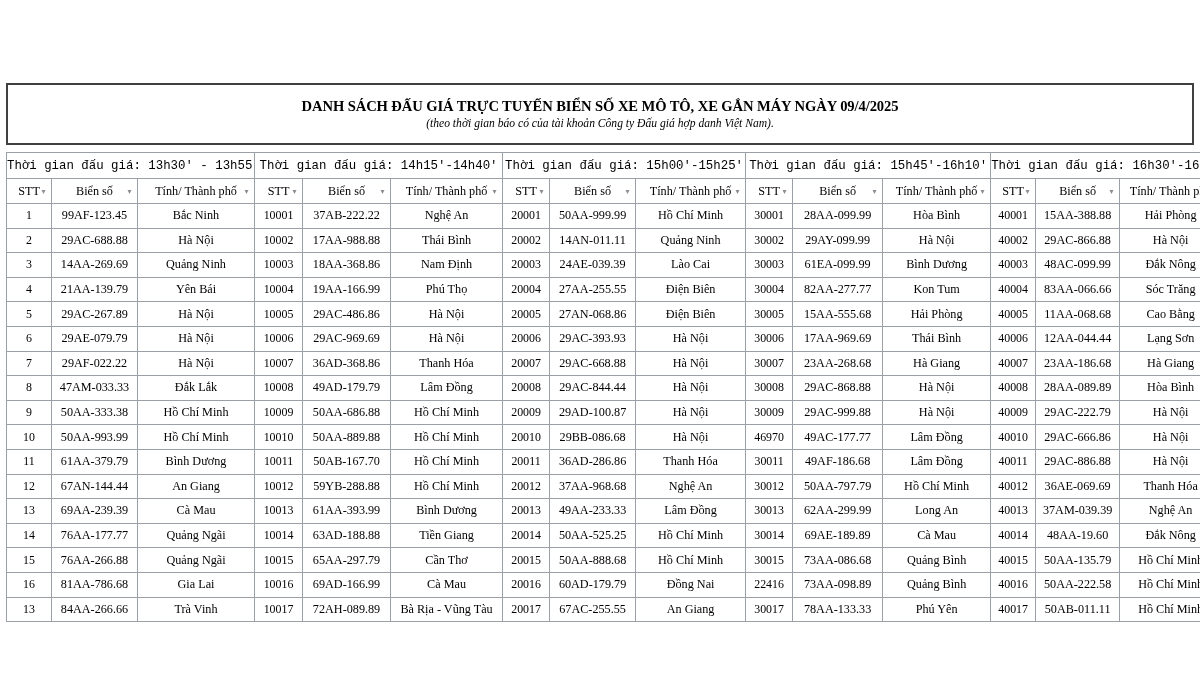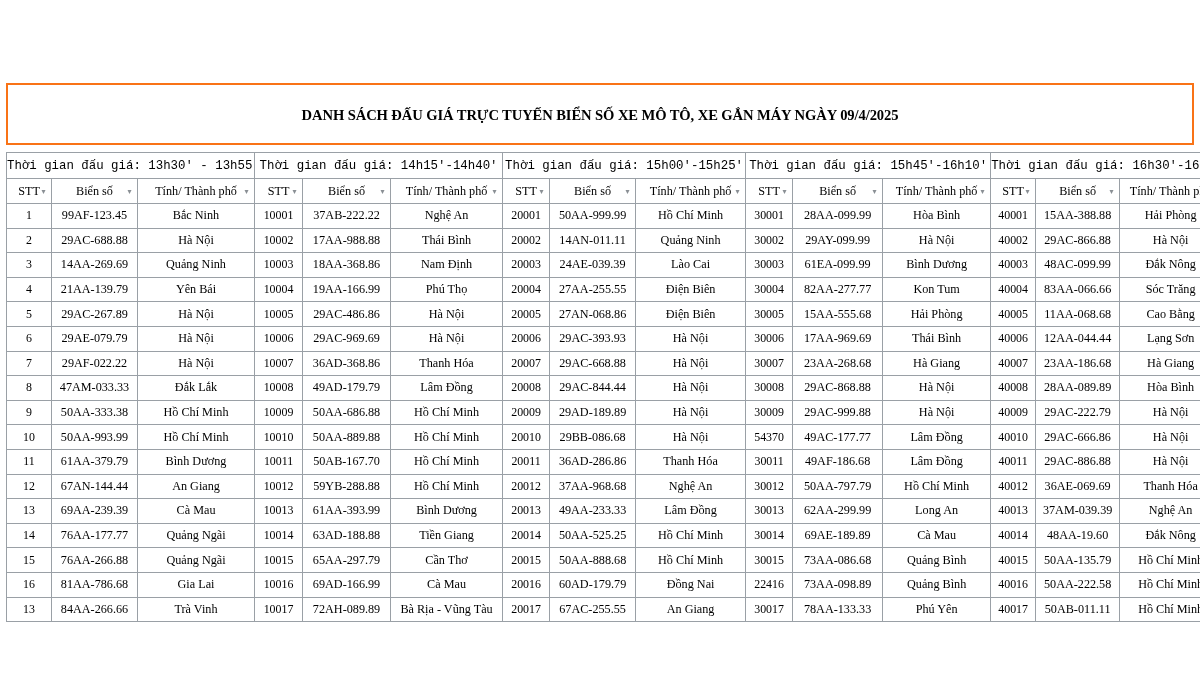--- a/index.html
+++ b/index.html
@@ -24,21 +24,21 @@
   }
 
   
   .title-box {
     position: absolute;
     left: 6px;
     top: 83px;
     width: 1188px;
     height: 62px;
     box-sizing: border-box;
-    border: 2px solid #f97316;
+    border: 2px solid #404040;
     background: #ffffff;
     display: flex;
     flex-direction: column;
     align-items: center;
     justify-content: center;
     padding-top: 2px;
   }
   .title-main {
     font-weight: bold;
     font-size: 14.6px;
@@ -128,20 +128,21 @@
   .cell.plate { font-size: 12.2px; }
   .cell.prov { font-size: 12.2px; }
 </style>
 </head>
 <body>
 
 <div id="page">
 
   <div class="title-box">
     <div class="title-main">DANH SÁCH ĐẤU GIÁ TRỰC TUYẾN BIỂN SỐ XE MÔ TÔ, XE GẮN MÁY NGÀY 09/4/2025</div>
+    <div class="title-sub">(theo thời gian báo có của tài khoản Công ty Đấu giá hợp danh Việt Nam).</div>
   </div>
 
   <table class="sheet">
     <colgroup id="cols">
         <col style="width: 45px;">
         <col style="width: 86px;">
         <col style="width: 117px;">
         <col style="width: 48px;">
         <col style="width: 88px;">
         <col style="width: 112px;">
@@ -319,40 +320,40 @@
           <td class="cell prov">Hòa Bình</td>
         </tr>
         <tr>
           <td class="cell stt">9</td>
           <td class="cell plate">50AA-333.38</td>
           <td class="cell prov">Hồ Chí Minh</td>
           <td class="cell stt">10009</td>
           <td class="cell plate">50AA-686.88</td>
           <td class="cell prov">Hồ Chí Minh</td>
           <td class="cell stt">20009</td>
-          <td class="cell plate">29AD-189.89</td>
+          <td class="cell plate">29AD-100.87</td>
           <td class="cell prov">Hà Nội</td>
           <td class="cell stt">30009</td>
           <td class="cell plate">29AC-999.88</td>
           <td class="cell prov">Hà Nội</td>
           <td class="cell stt">40009</td>
           <td class="cell plate">29AC-222.79</td>
           <td class="cell prov">Hà Nội</td>
         </tr>
         <tr>
           <td class="cell stt">10</td>
           <td class="cell plate">50AA-993.99</td>
           <td class="cell prov">Hồ Chí Minh</td>
           <td class="cell stt">10010</td>
           <td class="cell plate">50AA-889.88</td>
           <td class="cell prov">Hồ Chí Minh</td>
           <td class="cell stt">20010</td>
           <td class="cell plate">29BB-086.68</td>
           <td class="cell prov">Hà Nội</td>
-          <td class="cell stt">54370</td>
+          <td class="cell stt">46970</td>
           <td class="cell plate">49AC-177.77</td>
           <td class="cell prov">Lâm Đồng</td>
           <td class="cell stt">40010</td>
           <td class="cell plate">29AC-666.86</td>
           <td class="cell prov">Hà Nội</td>
         </tr>
         <tr>
           <td class="cell stt">11</td>
           <td class="cell plate">61AA-379.79</td>
           <td class="cell prov">Bình Dương</td>

